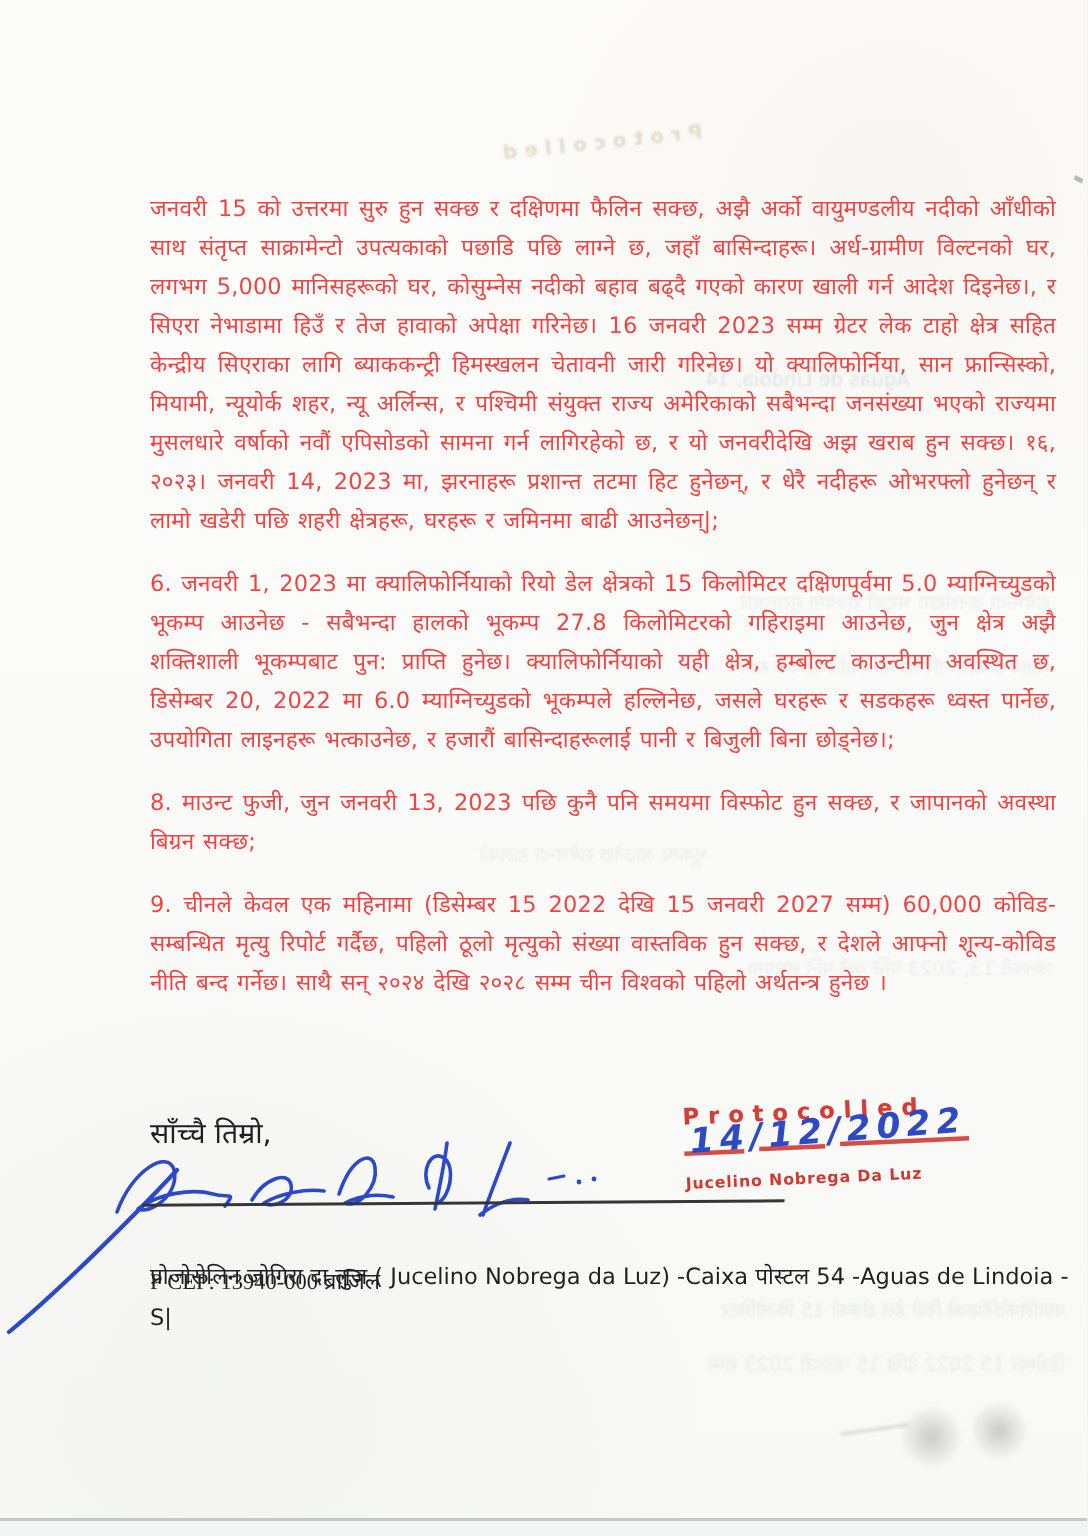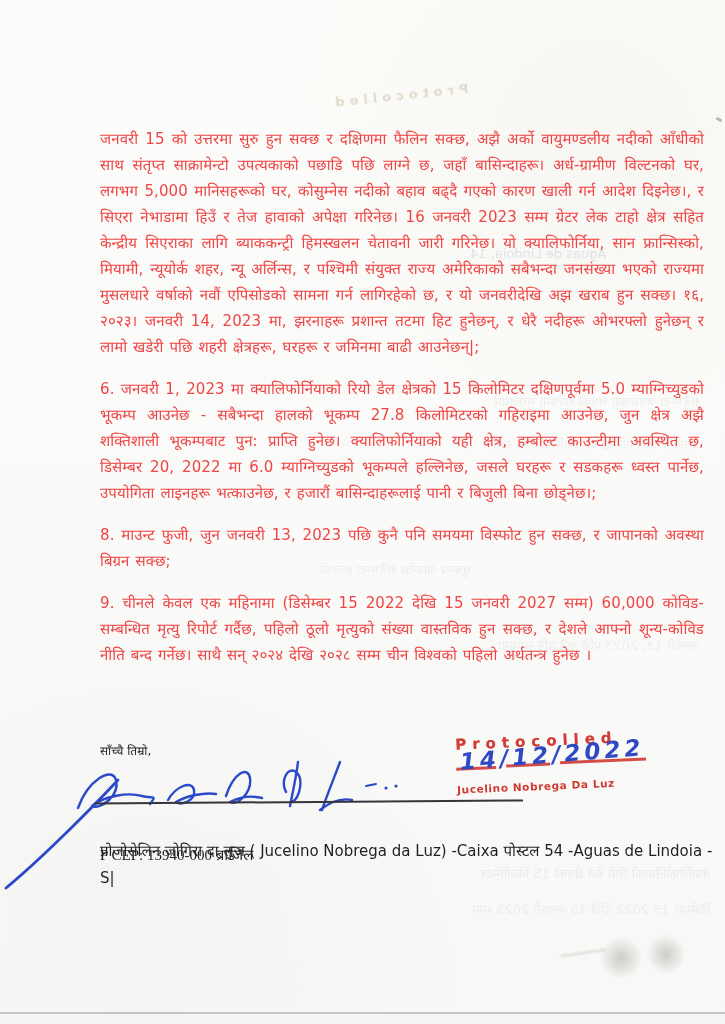--- a/index.html
+++ b/index.html
@@ -33,21 +33,21 @@
     font-size:15px;
     line-height:26px;
     text-align:justify;
     color:#ef4444;
     letter-spacing:0.1px;
     word-spacing:1px;
   }
   .closing-line{margin-top:14px !important;}
   .valediction{
     position:absolute;left:100px;top:742px;
-    font-size:12px;color:#1f1f22;
+    font-size:19px;color:#1f1f22;
   }
   .signature-svg{
     position:absolute;left:0px;top:752px;
     width:420px;height:140px;
   }
   .signature-underline{
     position:absolute;left:95px;top:801px;
     width:428px;height:1.6px;
     background:#35353a;
     transform:rotate(-0.4deg);

